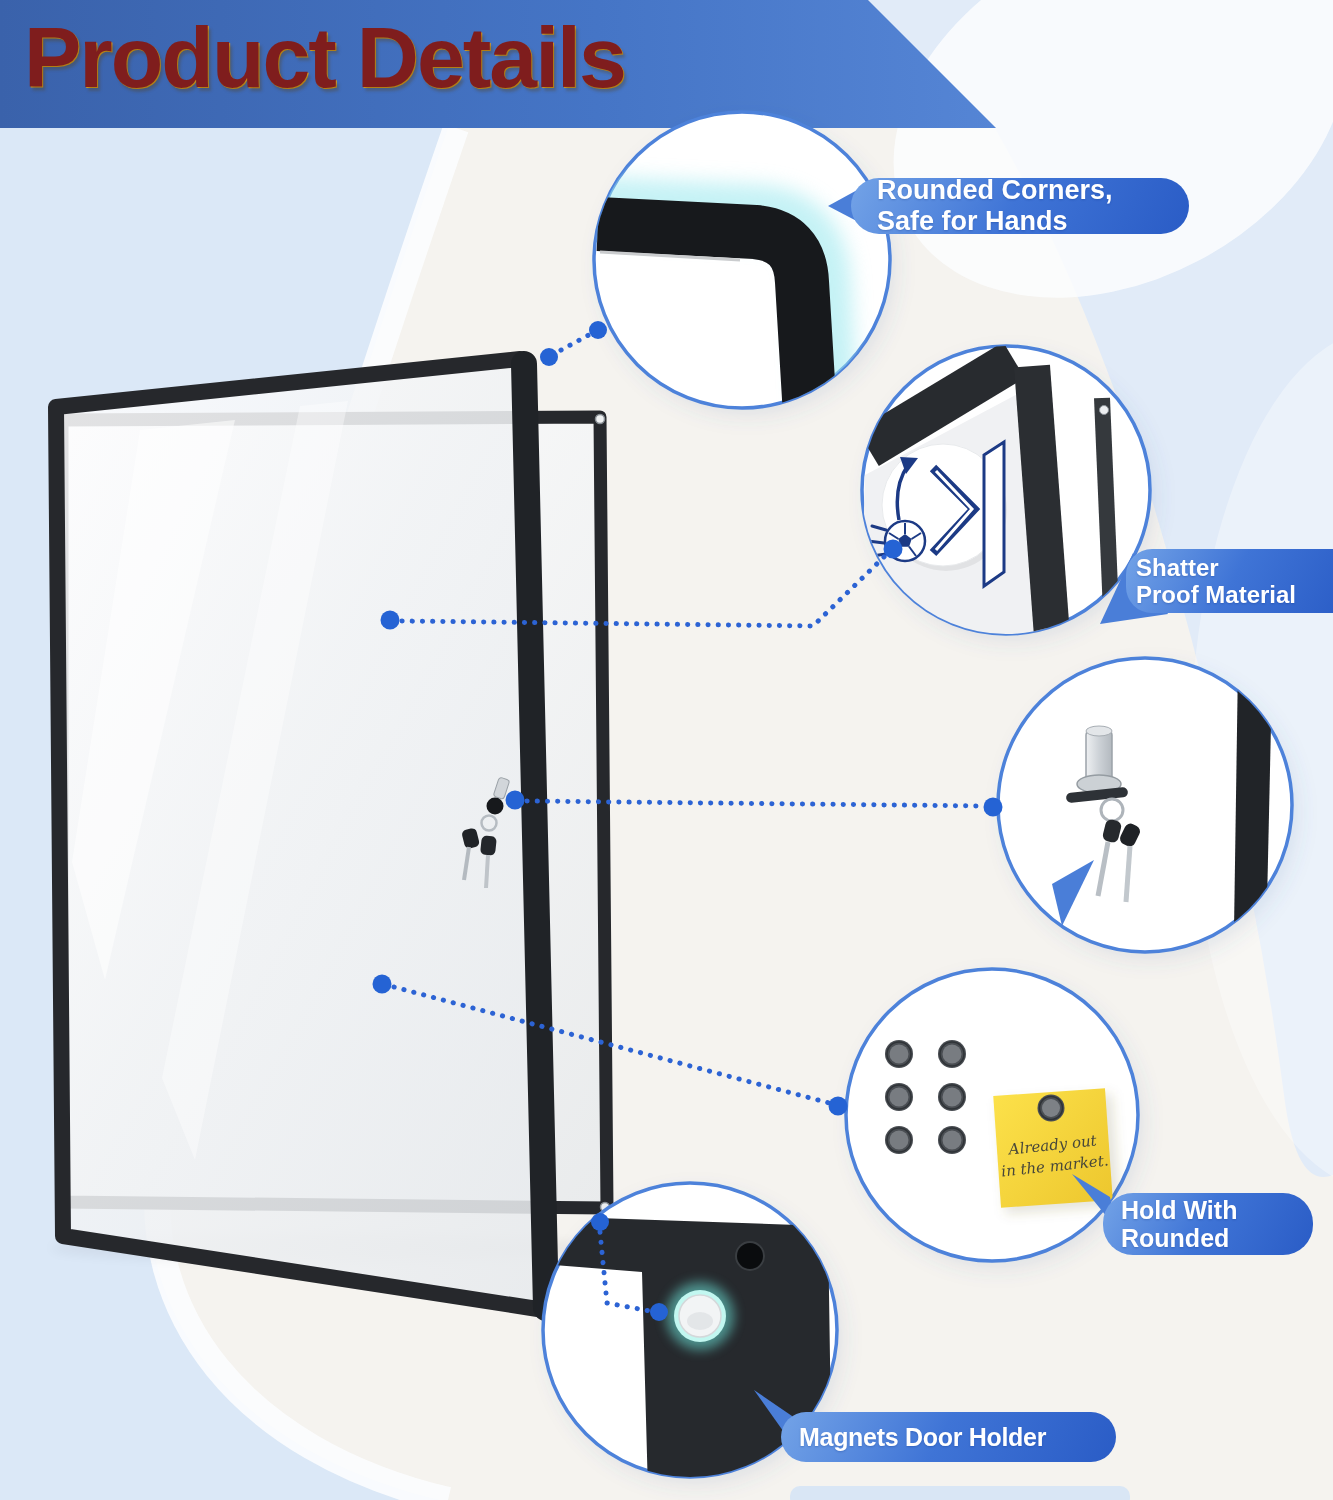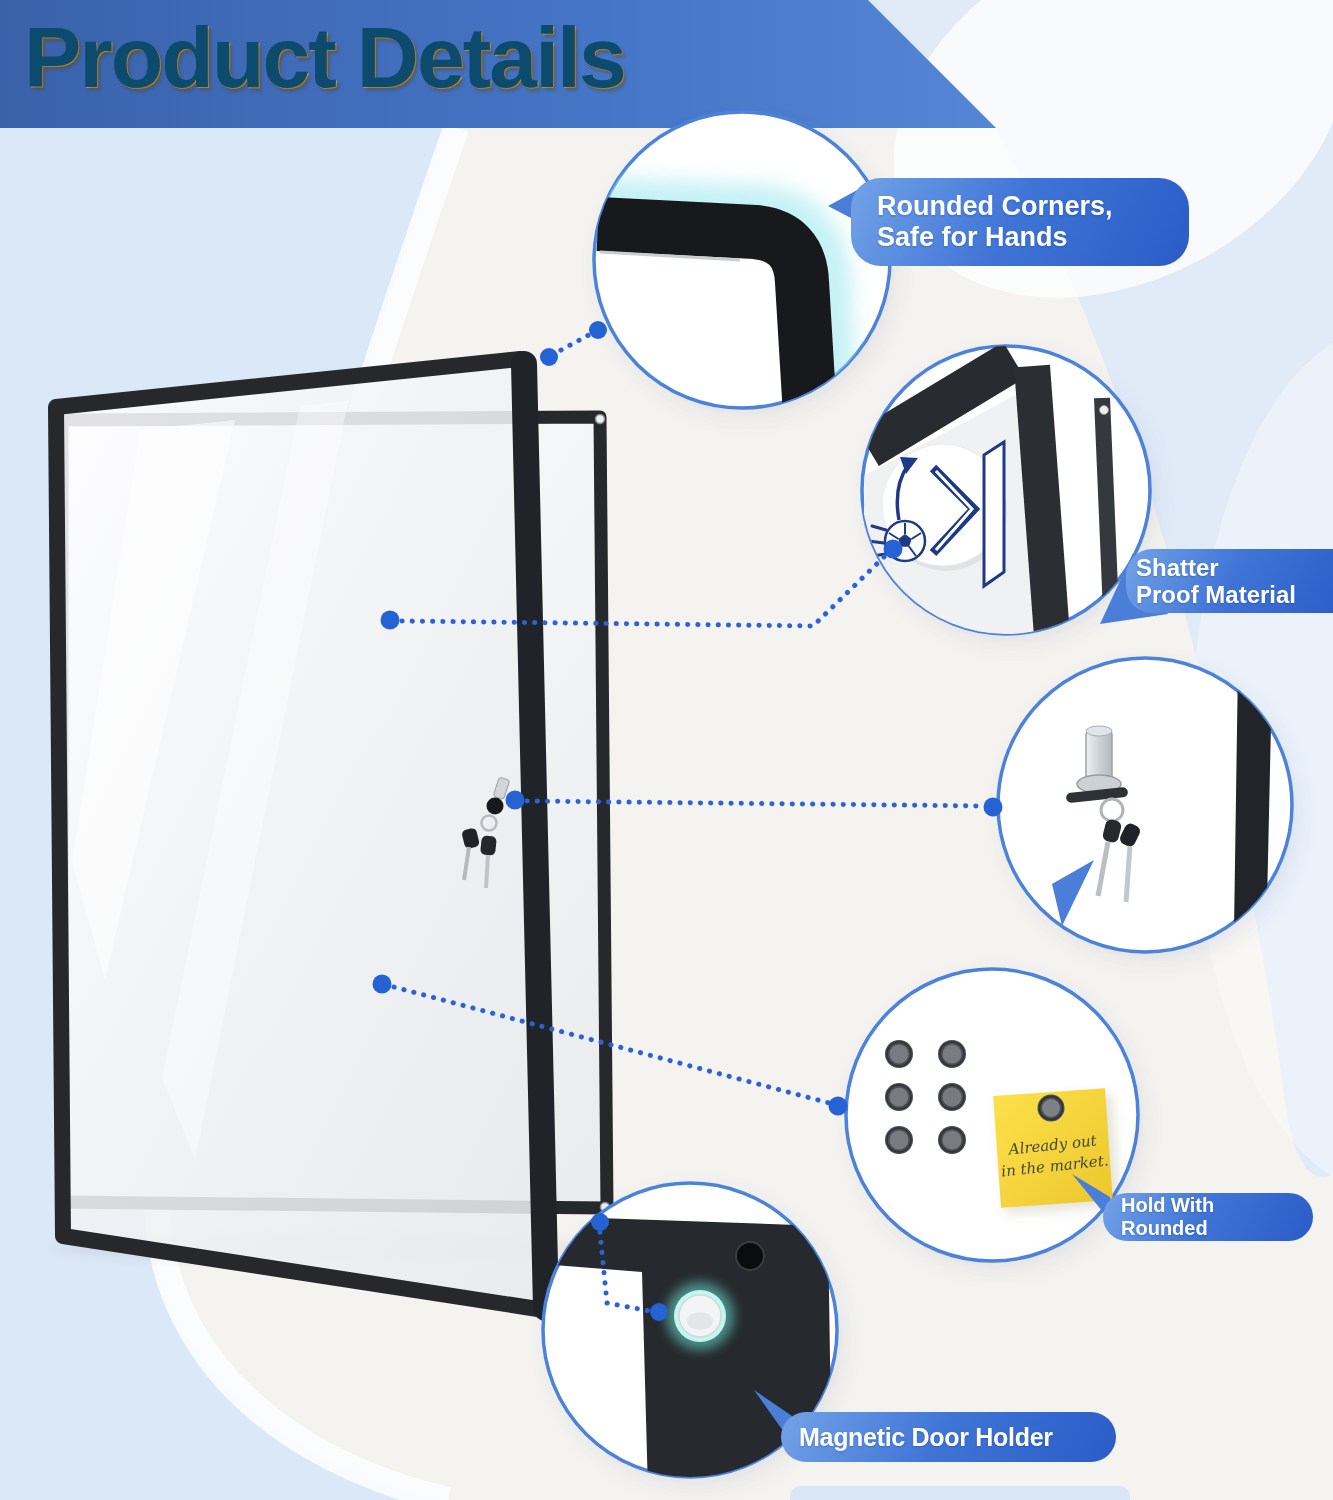--- a/index.html
+++ b/index.html
@@ -1,30 +1,30 @@
 <!DOCTYPE html>
 <html><head>
 <meta charset="utf-8">
 <style>
   html,body{margin:0;padding:0;background:#fff;}
   .stage{position:relative;width:1333px;height:1500px;overflow:hidden;
          background:#f5f3ef;font-family:"Liberation Sans",sans-serif;}
   .stage svg{position:absolute;left:0;top:0;}
   .page-title{position:absolute;left:24px;top:8px;margin:0;
-    font-size:86px;font-weight:bold;letter-spacing:-2px;color:#0c4a6e;
+    font-size:86px;font-weight:bold;letter-spacing:-2px;color:#7f1d1d;
     text-shadow:3px 4px 3px rgba(90,60,0,.30),1px 1px 0 #d89b1e;z-index:5;}
   .pill{position:absolute;display:flex;flex-direction:column;justify-content:center;
     background:linear-gradient(118deg,#73a3e7 0%,#3f74d6 48%,#2a5cc6 100%);
     color:#fff;font-weight:bold;border-radius:30px;z-index:6;
     text-shadow:0 1px 2px rgba(0,40,120,.25);line-height:1.14;}
   .pill span{display:block;white-space:nowrap;}
-  .pill-1{left:851px;top:178px;width:312px;height:88px;font-size:27px;padding-left:26px;}
+  .pill-1{left:851px;top:178px;width:312px;height:56px;font-size:27px;padding-left:26px;}
   .pill-2{left:1126px;top:549px;width:214px;height:64px;font-size:24px;padding-left:10px;border-radius:26px 18px 18px 26px;}
   .pill-3{left:818px;top:877px;width:246px;height:56px;font-size:27px;padding-left:28px;}
-  .pill-4{left:1103px;top:1193px;width:192px;height:48px;font-size:20px;padding-left:18px;}
+  .pill-4{left:1103px;top:1193px;width:192px;height:62px;font-size:25px;padding-left:18px;}
   .pill-5{left:781px;top:1412px;width:317px;height:50px;font-size:25px;padding-left:18px;letter-spacing:-0.3px;}
 </style>
 </head>
 <body>
 
 <div class="stage">
 
 <svg width="1333" height="1500" viewBox="0 0 1333 1500">
   <defs>
     <linearGradient id="bannerG" x1="0" y1="0" x2="1" y2="0">
@@ -284,16 +284,16 @@
 </div>
 <div class="pill pill-2">
   <span>Shatter</span>
   <span>Proof Material</span>
 </div>
 <div class="pill pill-4">
   <span>Hold With</span>
   <span>Rounded</span>
 </div>
 <div class="pill pill-5">
-  <span>Magnetic Door Holder</span>
+  <span>Magnets Door Holder</span>
 </div>
 
 </div>
 
 </body></html>

